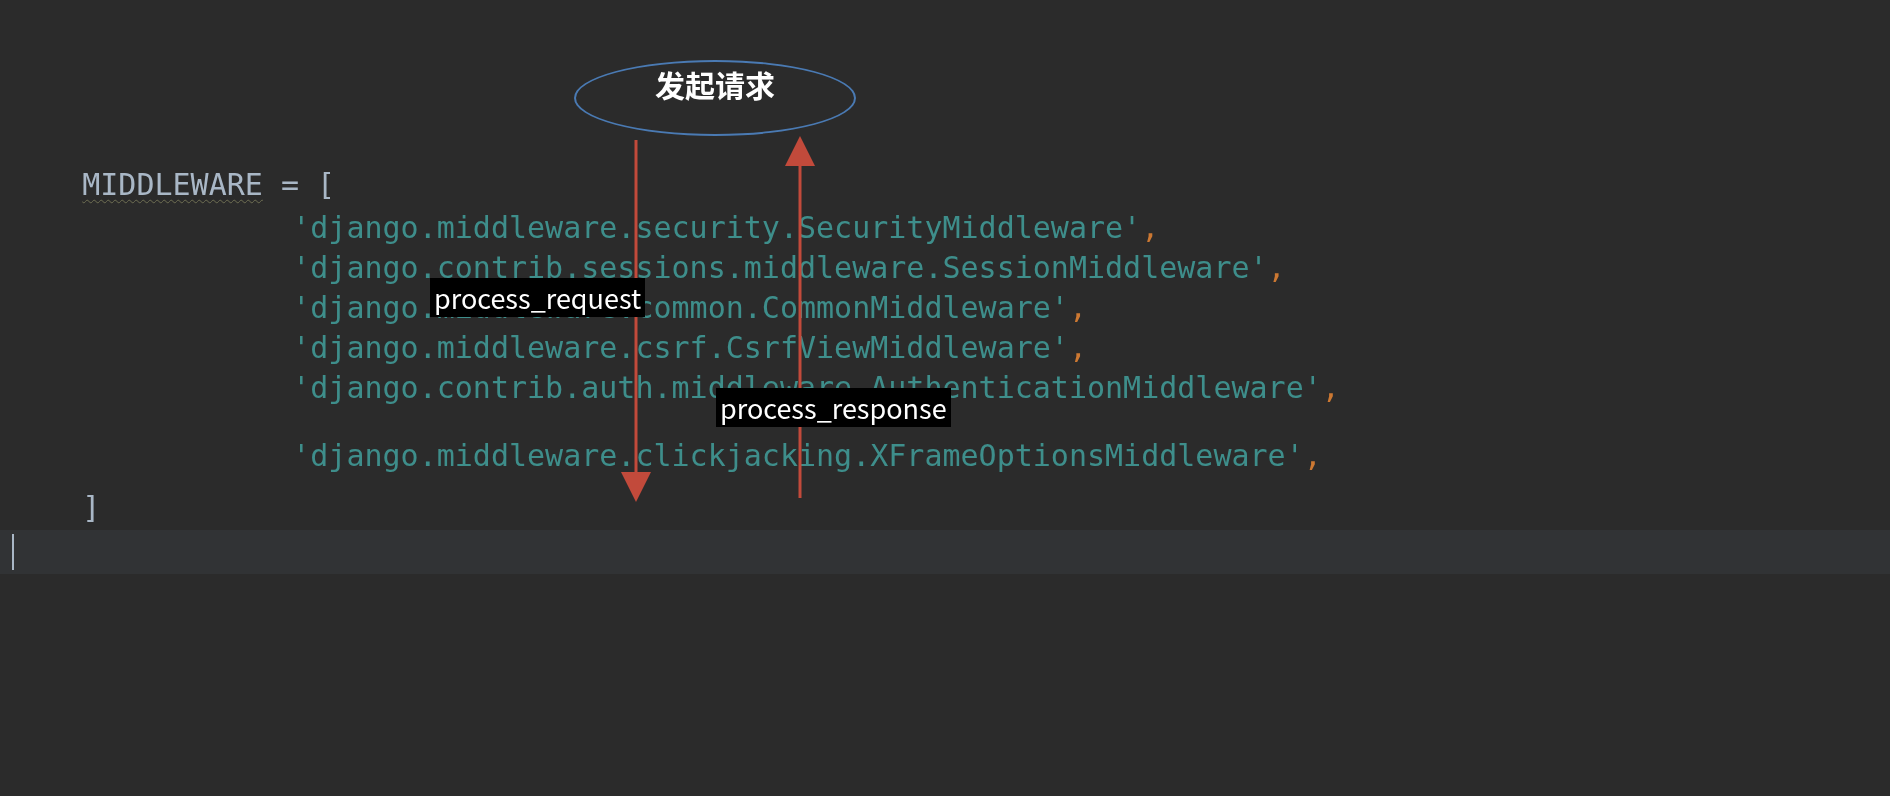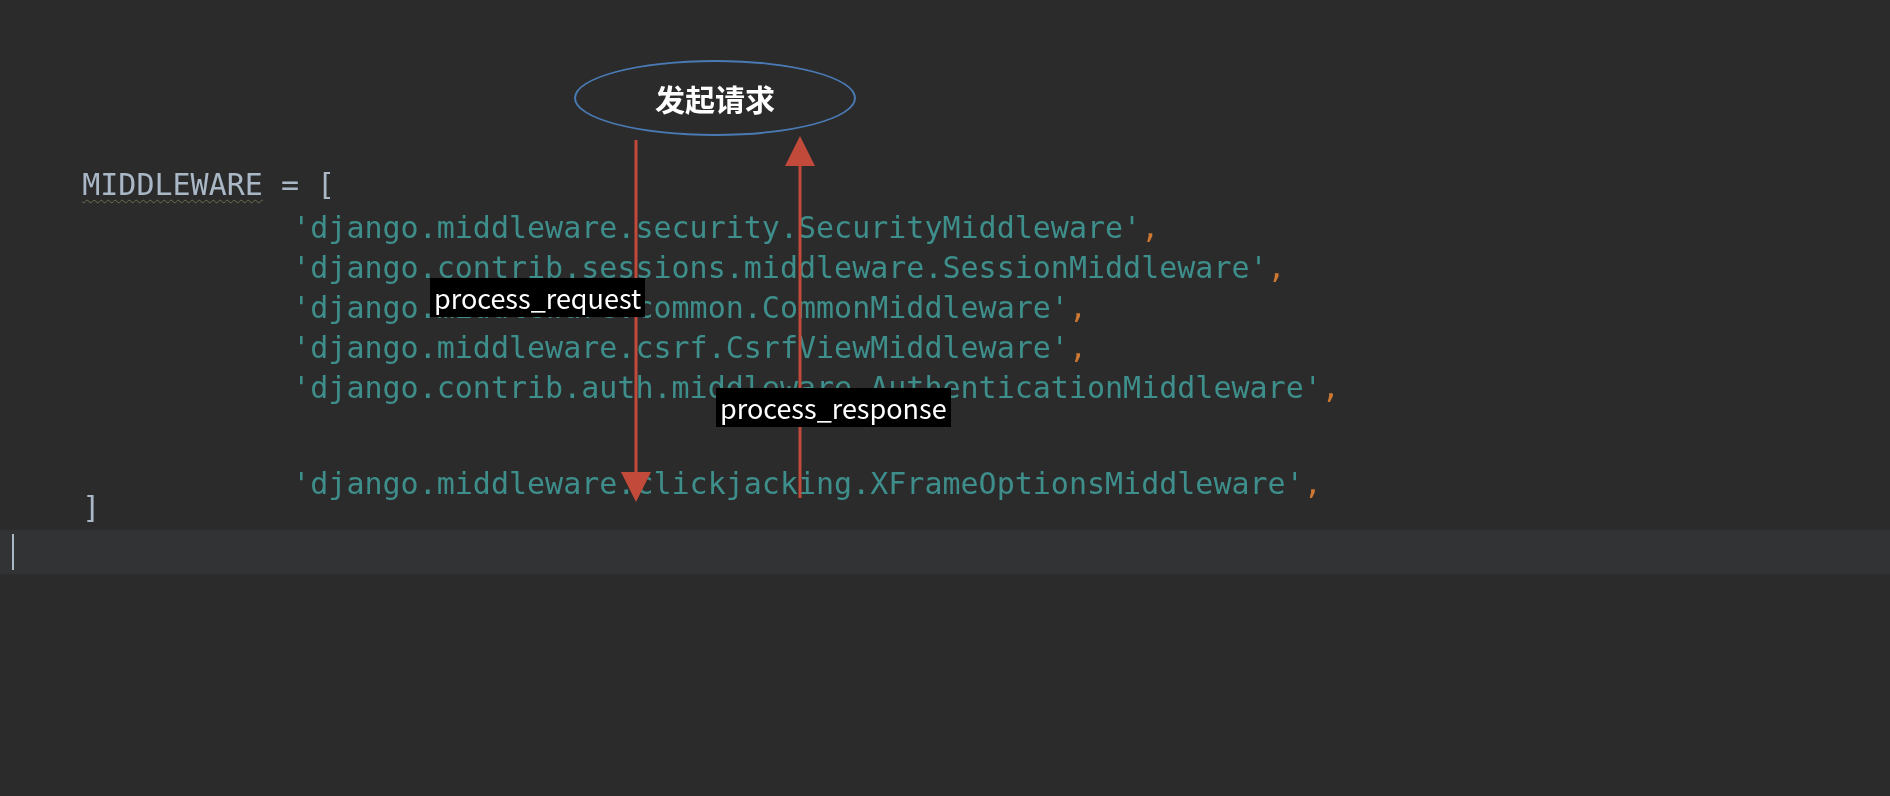--- a/index.html
+++ b/index.html
@@ -32,21 +32,20 @@
   .ellipse {
     position: absolute;
     border: 2px solid #4a7ab3;
     border-radius: 50%;
     background: transparent;
     color: #ffffff;
     font-family: "Microsoft YaHei","PingFang SC","Noto Sans CJK SC",sans-serif;
     font-weight: 600;
     font-size: 30px;
     display: flex;
-    align-items: center;
     justify-content: center;
   }
   .label-overlay {
     position: absolute;
     color: #ffffff;
     font-family: "Microsoft YaHei","PingFang SC","Noto Sans CJK SC",sans-serif;
     font-size: 27px;
     background: #000000;
   }
   .caret {
@@ -85,21 +84,21 @@
   </div>
   <div class="code-line" style="left:220px; top:248px;">
     <span class="str">'django.middleware.common.CommonMiddleware'</span><span class="comma">,</span>
   </div>
   <div class="code-line" style="left:220px; top:288px;text-align:center;">
     <span class="str">'django.middleware.csrf.CsrfViewMiddleware'</span><span class="comma">,</span>
   </div>
   <div class="code-line" style="left:220px; top:328px;">
     <span class="str">'django.contrib.auth.middleware.AuthenticationMiddleware'</span><span class="comma">,</span>
   </div>
-  <div class="code-line" style="left:220px; top:424px;">
+  <div class="code-line" style="left:220px; top:396px;">
     <span class="str">'django.middleware.clickjacking.XFrameOptionsMiddleware'</span><span class="comma">,</span>
   </div>
 
   <div class="code-line" style="left:10px; top:448px;">
     <span class="br">]</span>
   </div>
 
   <div class="caret" style="left:12px; top:534px;"></div>
 
   <div class="ellipse" style="left:574px; top:60px; width:278px; height:72px;">

